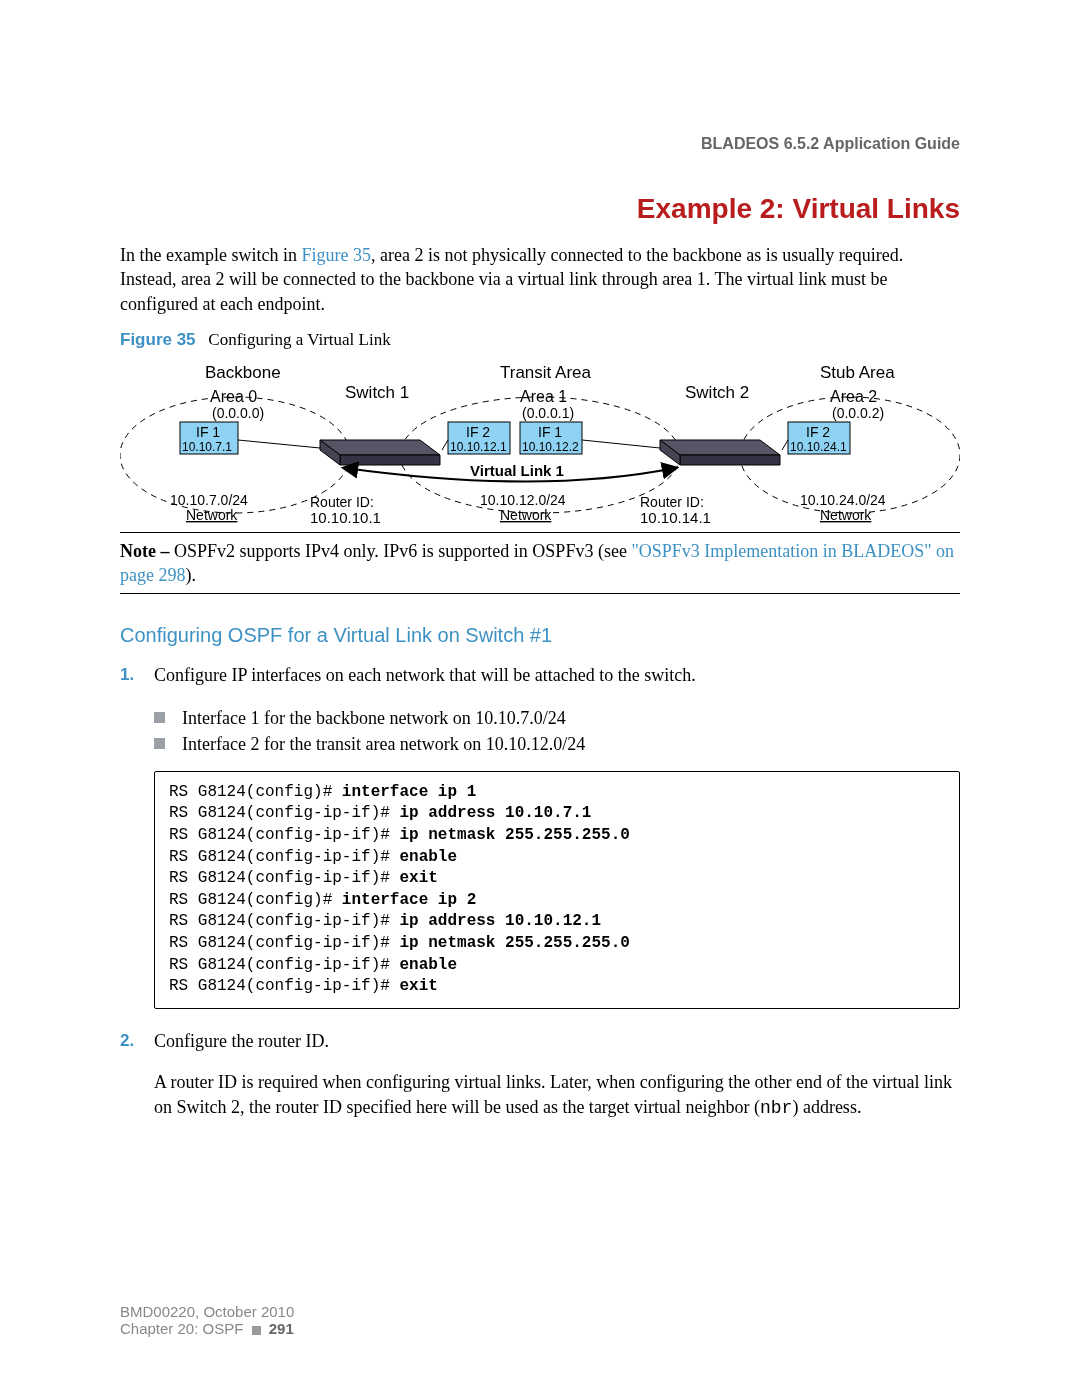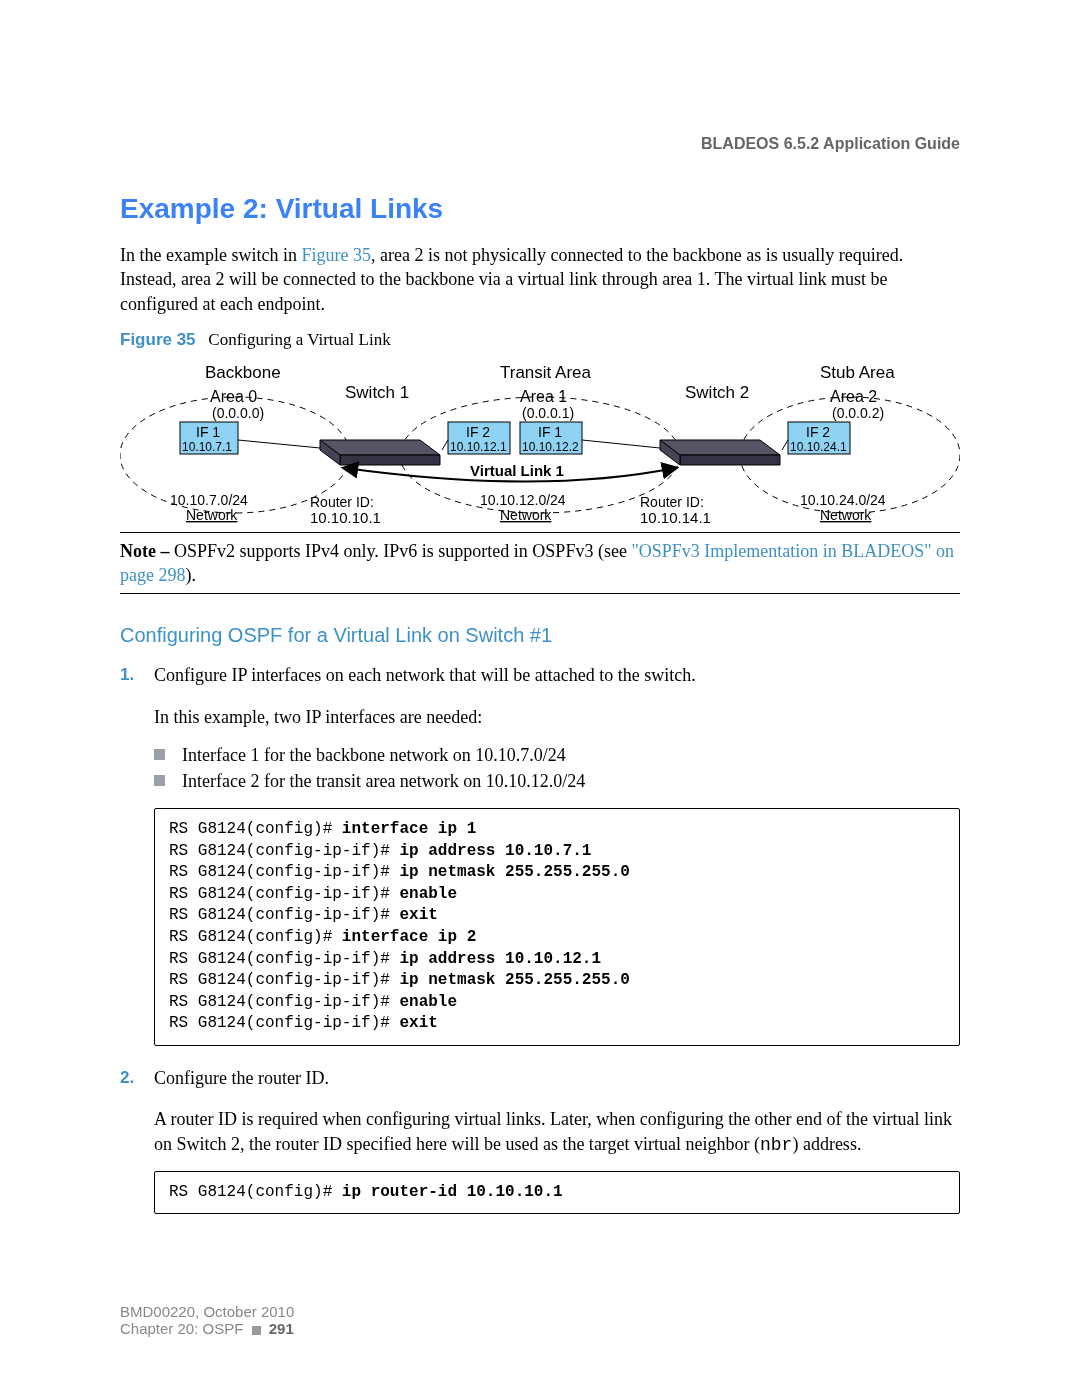--- a/index.html
+++ b/index.html
@@ -21,23 +21,24 @@
     font-family: Arial, Helvetica, sans-serif;
     font-weight: bold;
     font-size: 16px;
     color: #666;
     margin-top: 55px;
     margin-bottom: 40px;
   }
   h1.section-title {
     font-family: Arial, Helvetica, sans-serif;
     font-weight: bold;
-    color: #3b82f6;
+    color: #b91c1c;
     font-size: 28px;
-    margin: 0 0 18px 0;
+    margin: 0 0 18px 8px;
+    text-align: right;
   }
   p.body {
     font-size: 18px;
     line-height: 1.35;
     margin: 0 0 14px 0;
   }
   a.ref {
     color: #3d91c4;
     text-decoration: none;
   }
@@ -263,21 +264,20 @@
   <div class="subheading">
     <span>Configuring OSPF for a Virtual Link on Switch #1</span>
   </div>
 
   <ol class="steps">
     <li>
       <span>Configure IP interfaces on each network that will be attached to the switch.</span>
     </li>
   </ol>
   <div class="step-block">
-    <p><span>In this example, two IP interfaces are needed:</span></p>
     <ul class="bullets">
       <li><span>Interface 1 for the backbone network on 10.10.7.0/24</span></li>
       <li><span>Interface 2 for the transit area network on 10.10.12.0/24</span></li>
     </ul>
 <pre class="cli"><span>RS G8124(config)# </span><b>interface ip 1</b>
 <span>RS G8124(config-ip-if)# </span><b>ip address 10.10.7.1</b>
 <span>RS G8124(config-ip-if)# </span><b>ip netmask 255.255.255.0</b>
 <span>RS G8124(config-ip-if)# </span><b>enable</b>
 <span>RS G8124(config-ip-if)# </span><b>exit</b>
 <span>RS G8124(config)# </span><b>interface ip 2</b>
@@ -289,21 +289,20 @@
 
   <ol class="steps" start="2" style="counter-reset: step 1;">
     <li>
       <span>Configure the router ID.</span>
     </li>
   </ol>
   <div class="step-block">
     <p>
       <span>A router ID is required when configuring virtual links. Later, when configuring the other end of the virtual link on Switch 2, the router ID specified here will be used as the target virtual neighbor (</span><span style="font-family:'Courier New',monospace">nbr</span><span>) address.</span>
     </p>
-<pre class="cli"><span>RS G8124(config)# </span><b>ip router-id 10.10.10.1</b></pre>
   </div>
 
   <div class="footer">
     <span>BMD00220, October 2010</span>
     <span>
       <span>Chapter 20: OSPF</span>
       <span class="sq"></span>
       <b>291</b>
     </span>
   </div>

